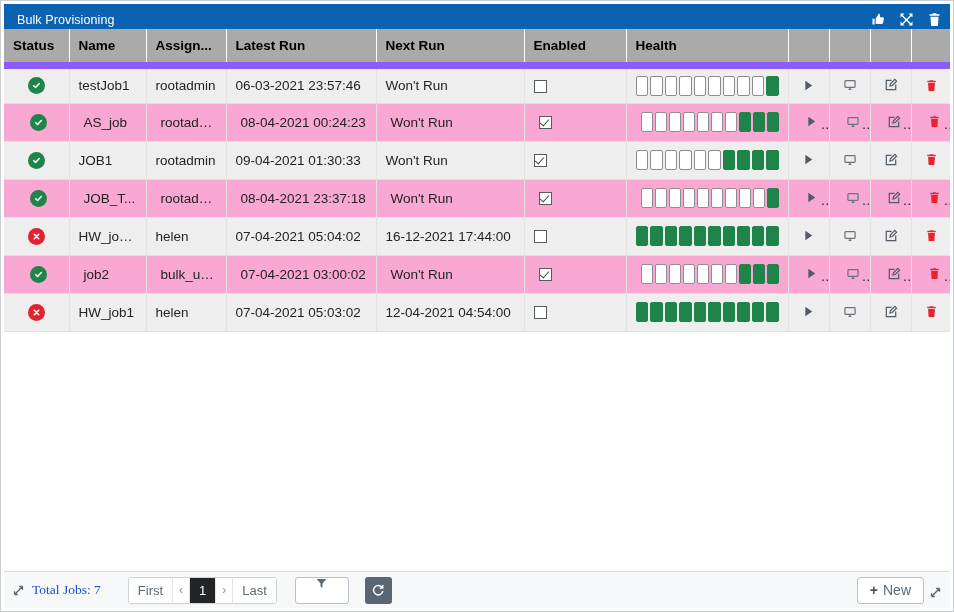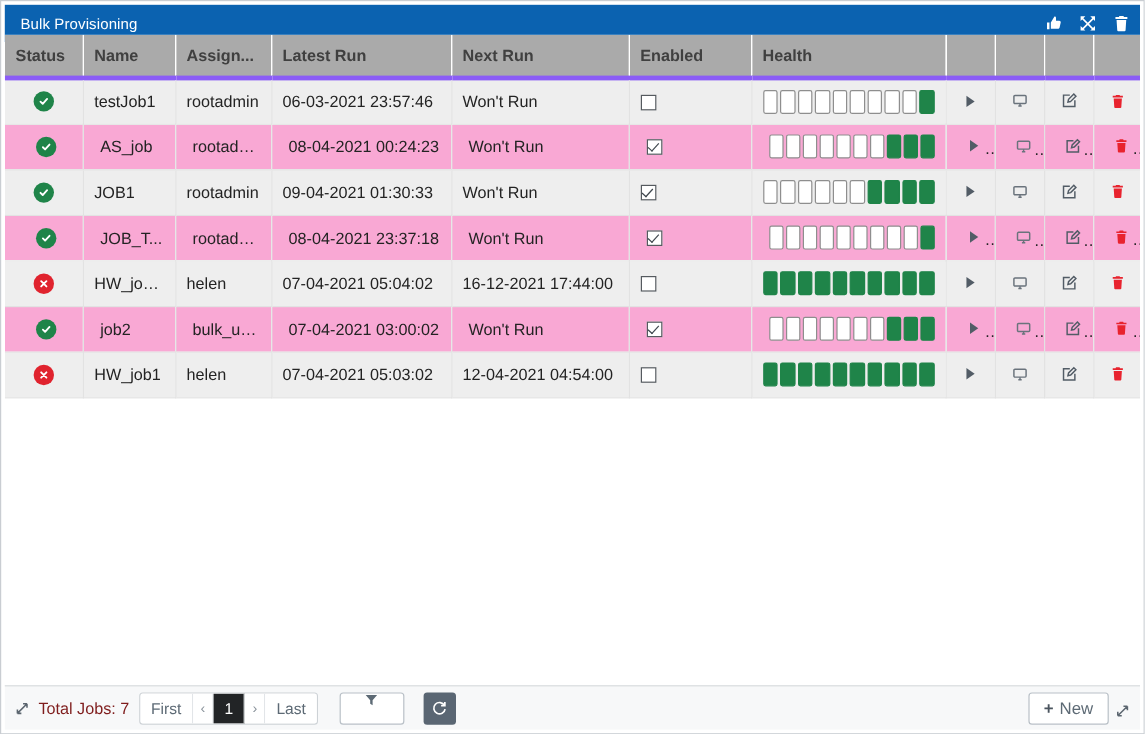--- a/index.html
+++ b/index.html
@@ -65,28 +65,28 @@
   }
   table.jobs {
     width: 100%;
     border-collapse: collapse;
     table-layout: fixed;
     font-size: 13px;
     color: #222;
   }
   table.jobs th {
     background: #aaaaaa;
-    color: #404040;
+    color: #000000;
     font-size: 13.5px;
     font-weight: bold;
     text-align: left;
     height: 36px;
     padding: 0 9px;
     border-right: 1px solid #ffffff;
-    border-bottom: 4px solid #8b5cf6;
+    border-bottom: 7px solid #8b5cf6;
     box-sizing: border-box;
     white-space: nowrap;
     overflow: hidden;
     text-overflow: ellipsis;
   }
   table.jobs th:last-child { border-right: none; }
   table.jobs td {
     height: 38px;
     padding: 0 9px;
     border-right: 1px solid #e2e2e2;
@@ -188,26 +188,27 @@
   }
   .f-left { display: flex; align-items: center; gap: 7px; }
   .grip {
     width: 13px; height: 13px;
     display: inline-flex; align-items: center; justify-content: center;
     cursor: nwse-resize;
   }
   .grip svg { display: block; stroke: #5c6670; fill: none; stroke-width: 1.3px; }
   .total {
     font-size: 13.5px;
-    color: #7f1d1d;
+    color: #1d4ed8;
     white-space: nowrap;
+    font-family: Liberation Serif, serif;
   }
   .pager {
     display: flex;
-    margin-left: 1px;
+    margin-left: 20px;
     border: 1px solid #cdd2d6;
     border-radius: 3px;
     overflow: hidden;
     background: #ffffff;
   }
   .pager .pg {
     min-width: 22px;
     height: 25px;
     padding: 0 9px;
     display: flex;

